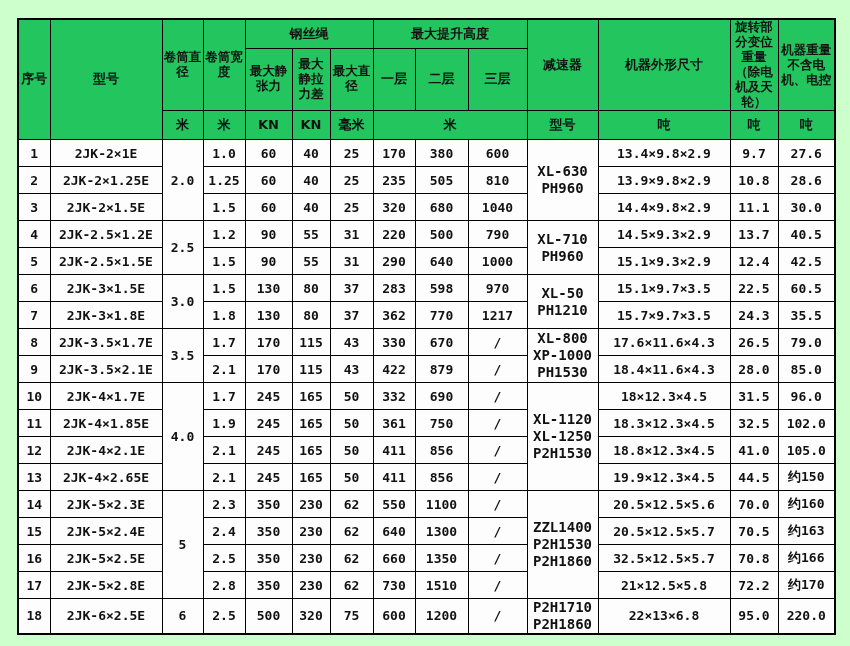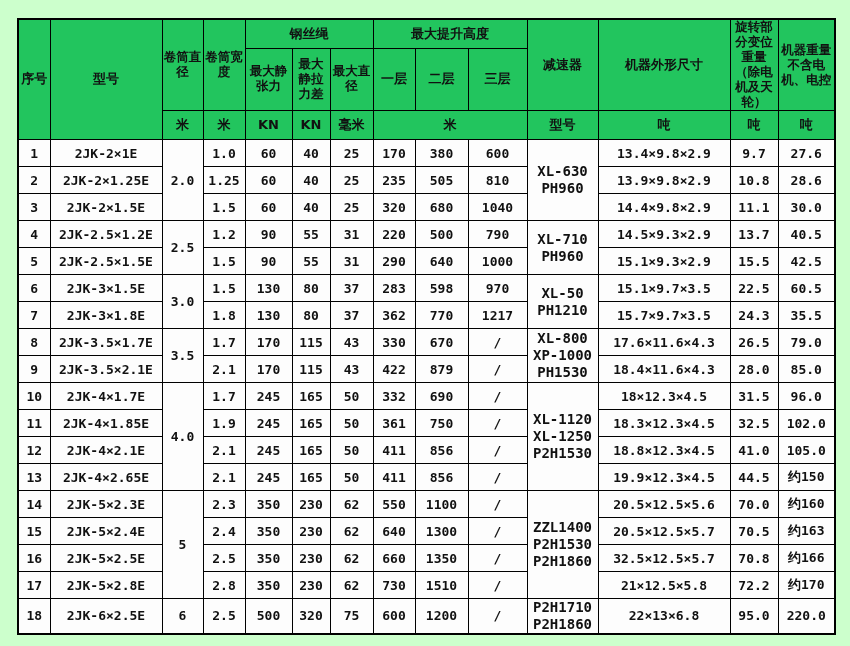--- a/index.html
+++ b/index.html
@@ -164,21 +164,21 @@
       <td>5</td>
       <td>2JK-2.5×1.5E</td>
       <td>1.5</td>
       <td>90</td>
       <td>55</td>
       <td>31</td>
       <td>290</td>
       <td>640</td>
       <td>1000</td>
       <td>15.1×9.3×2.9</td>
-      <td>15.5</td>
+      <td>12.4</td>
       <td>42.5</td>
     </tr>
     <tr>
       <td>6</td>
       <td>2JK-3×1.5E</td>
       <td rowspan="2">3.0</td>
       <td>1.5</td>
       <td>130</td>
       <td>80</td>
       <td>37</td>

